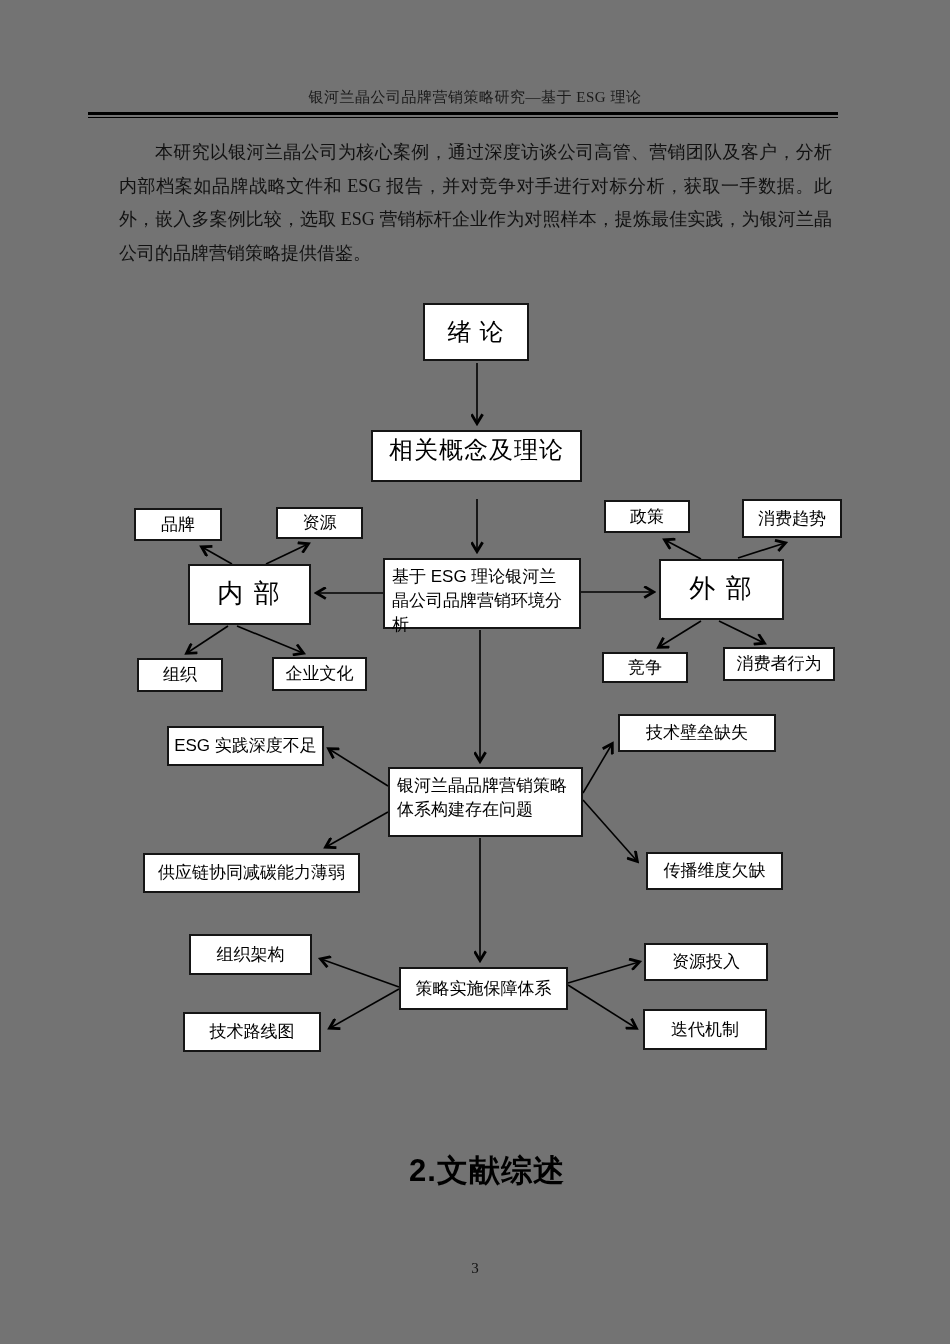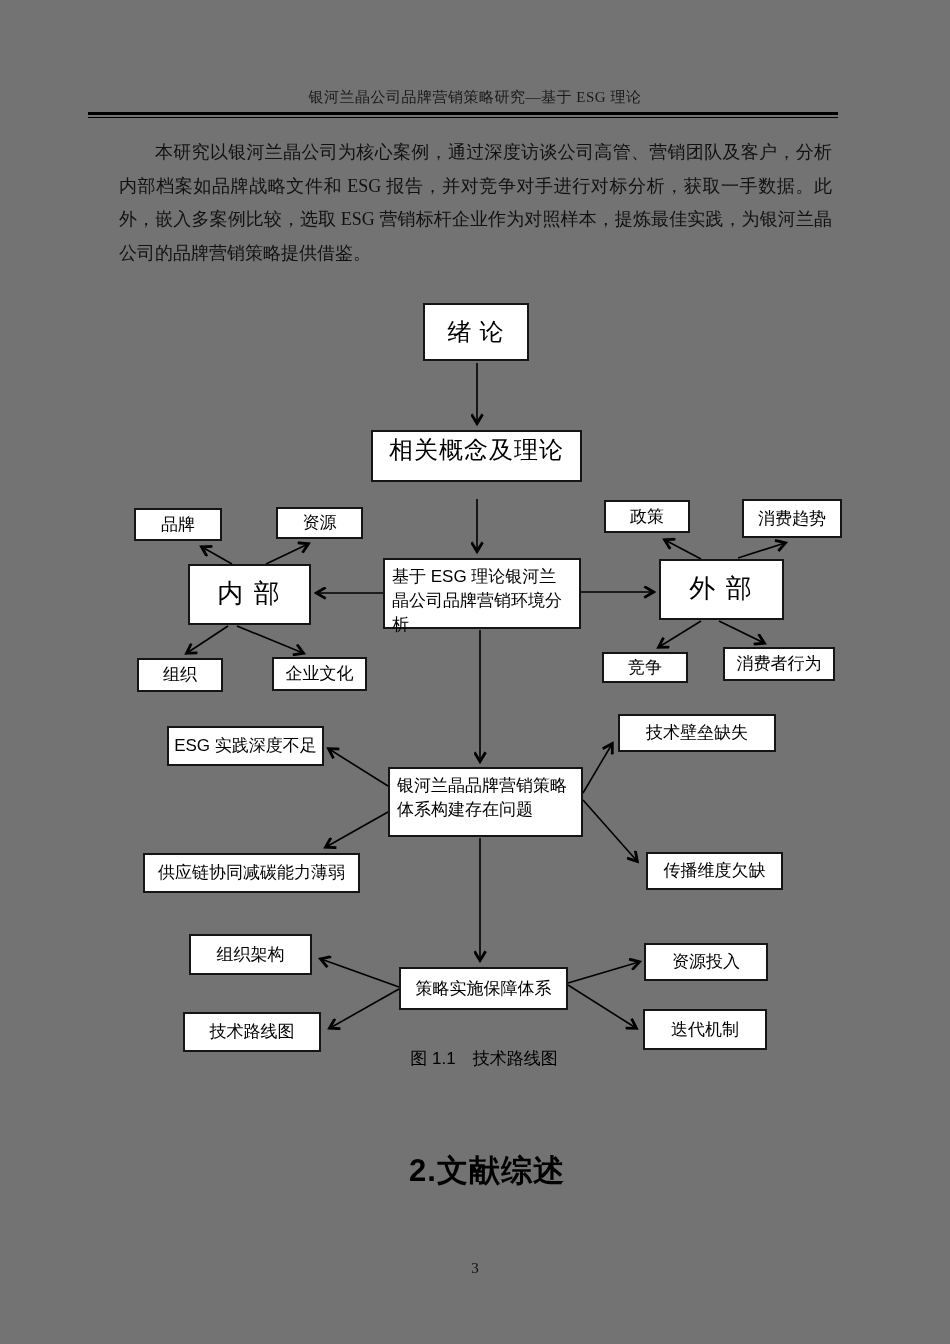--- a/index.html
+++ b/index.html
@@ -119,19 +119,18 @@
   <div class="node sans top-left" style="left:388px;top:767px;width:195px;height:70px">银河兰晶品牌营销策略体系构建存在问题</div>
   <div class="node sans" style="left:143px;top:853px;width:217px;height:40px">供应链协同减碳能力薄弱</div>
   <div class="node sans" style="left:646px;top:852px;width:137px;height:38px">传播维度欠缺</div>
 
   <div class="node sans" style="left:189px;top:934px;width:123px;height:41px">组织架构</div>
   <div class="node sans" style="left:644px;top:943px;width:124px;height:38px">资源投入</div>
   <div class="node sans" style="left:399px;top:967px;width:169px;height:43px">策略实施保障体系</div>
   <div class="node sans" style="left:183px;top:1012px;width:138px;height:40px">技术路线图</div>
   <div class="node sans" style="left:643px;top:1009px;width:124px;height:41px">迭代机制</div>
 
-  <div class="abs caption">图 1.1　技术路线图</div>
 
   <div class="abs section-heading">2.文献综述</div>
 
   <div class="abs page-number">3</div>
 
 </div>
 
 </body></html>

